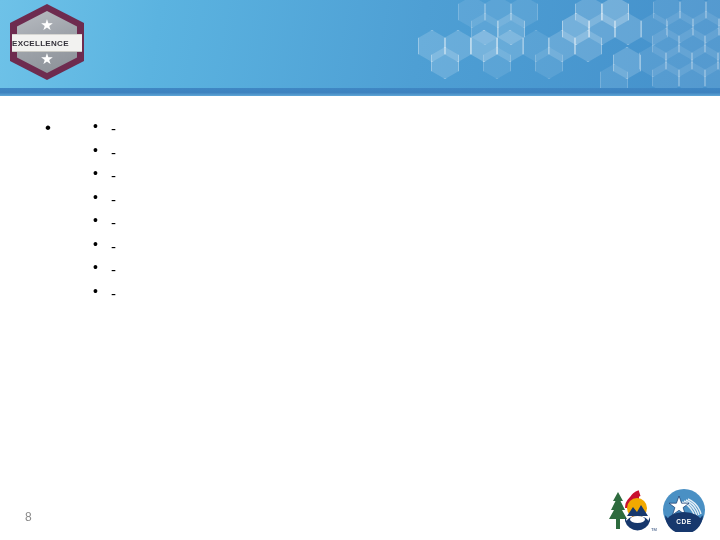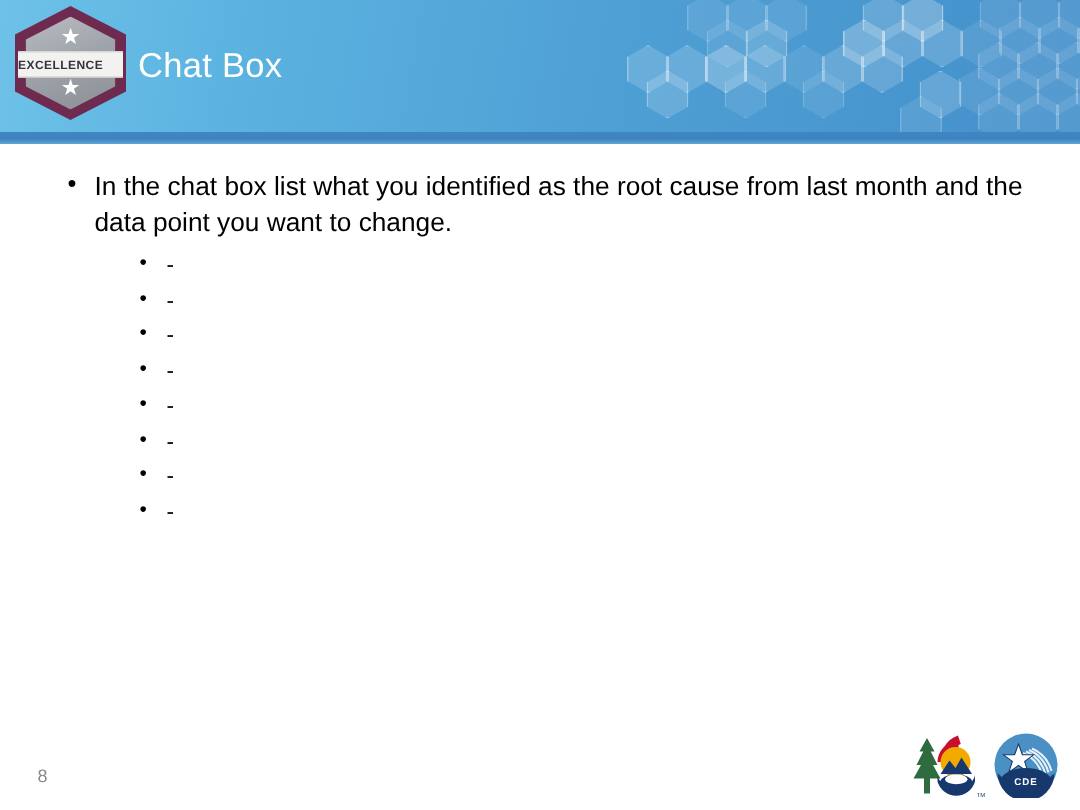--- a/index.html
+++ b/index.html
@@ -255,28 +255,26 @@
     <div class="badge">
       <div class="badge-outer"></div>
       <div class="badge-inner"></div>
       <div class="badge-star top">★</div>
       <div class="badge-star bot">★</div>
       <div class="badge-ribbon">
         <span>EXCELLENCE</span>
       </div>
     </div>
 
-    <div class="slide-title">Chat Box</div>
   </div>
   <div class="header-underline"></div>
 
   <div class="body-area">
     <ul class="l1">
       <li>
-        <span>In the chat box list what you identified as the root cause from last month and the data point you want to change.</span>
         <div class="sub-list-wrap">
           <ul class="l2">
             <li><span>-</span></li>
             <li><span>-</span></li>
             <li><span>-</span></li>
             <li><span>-</span></li>
             <li><span>-</span></li>
             <li><span>-</span></li>
             <li><span>-</span></li>
             <li><span>-</span></li>

